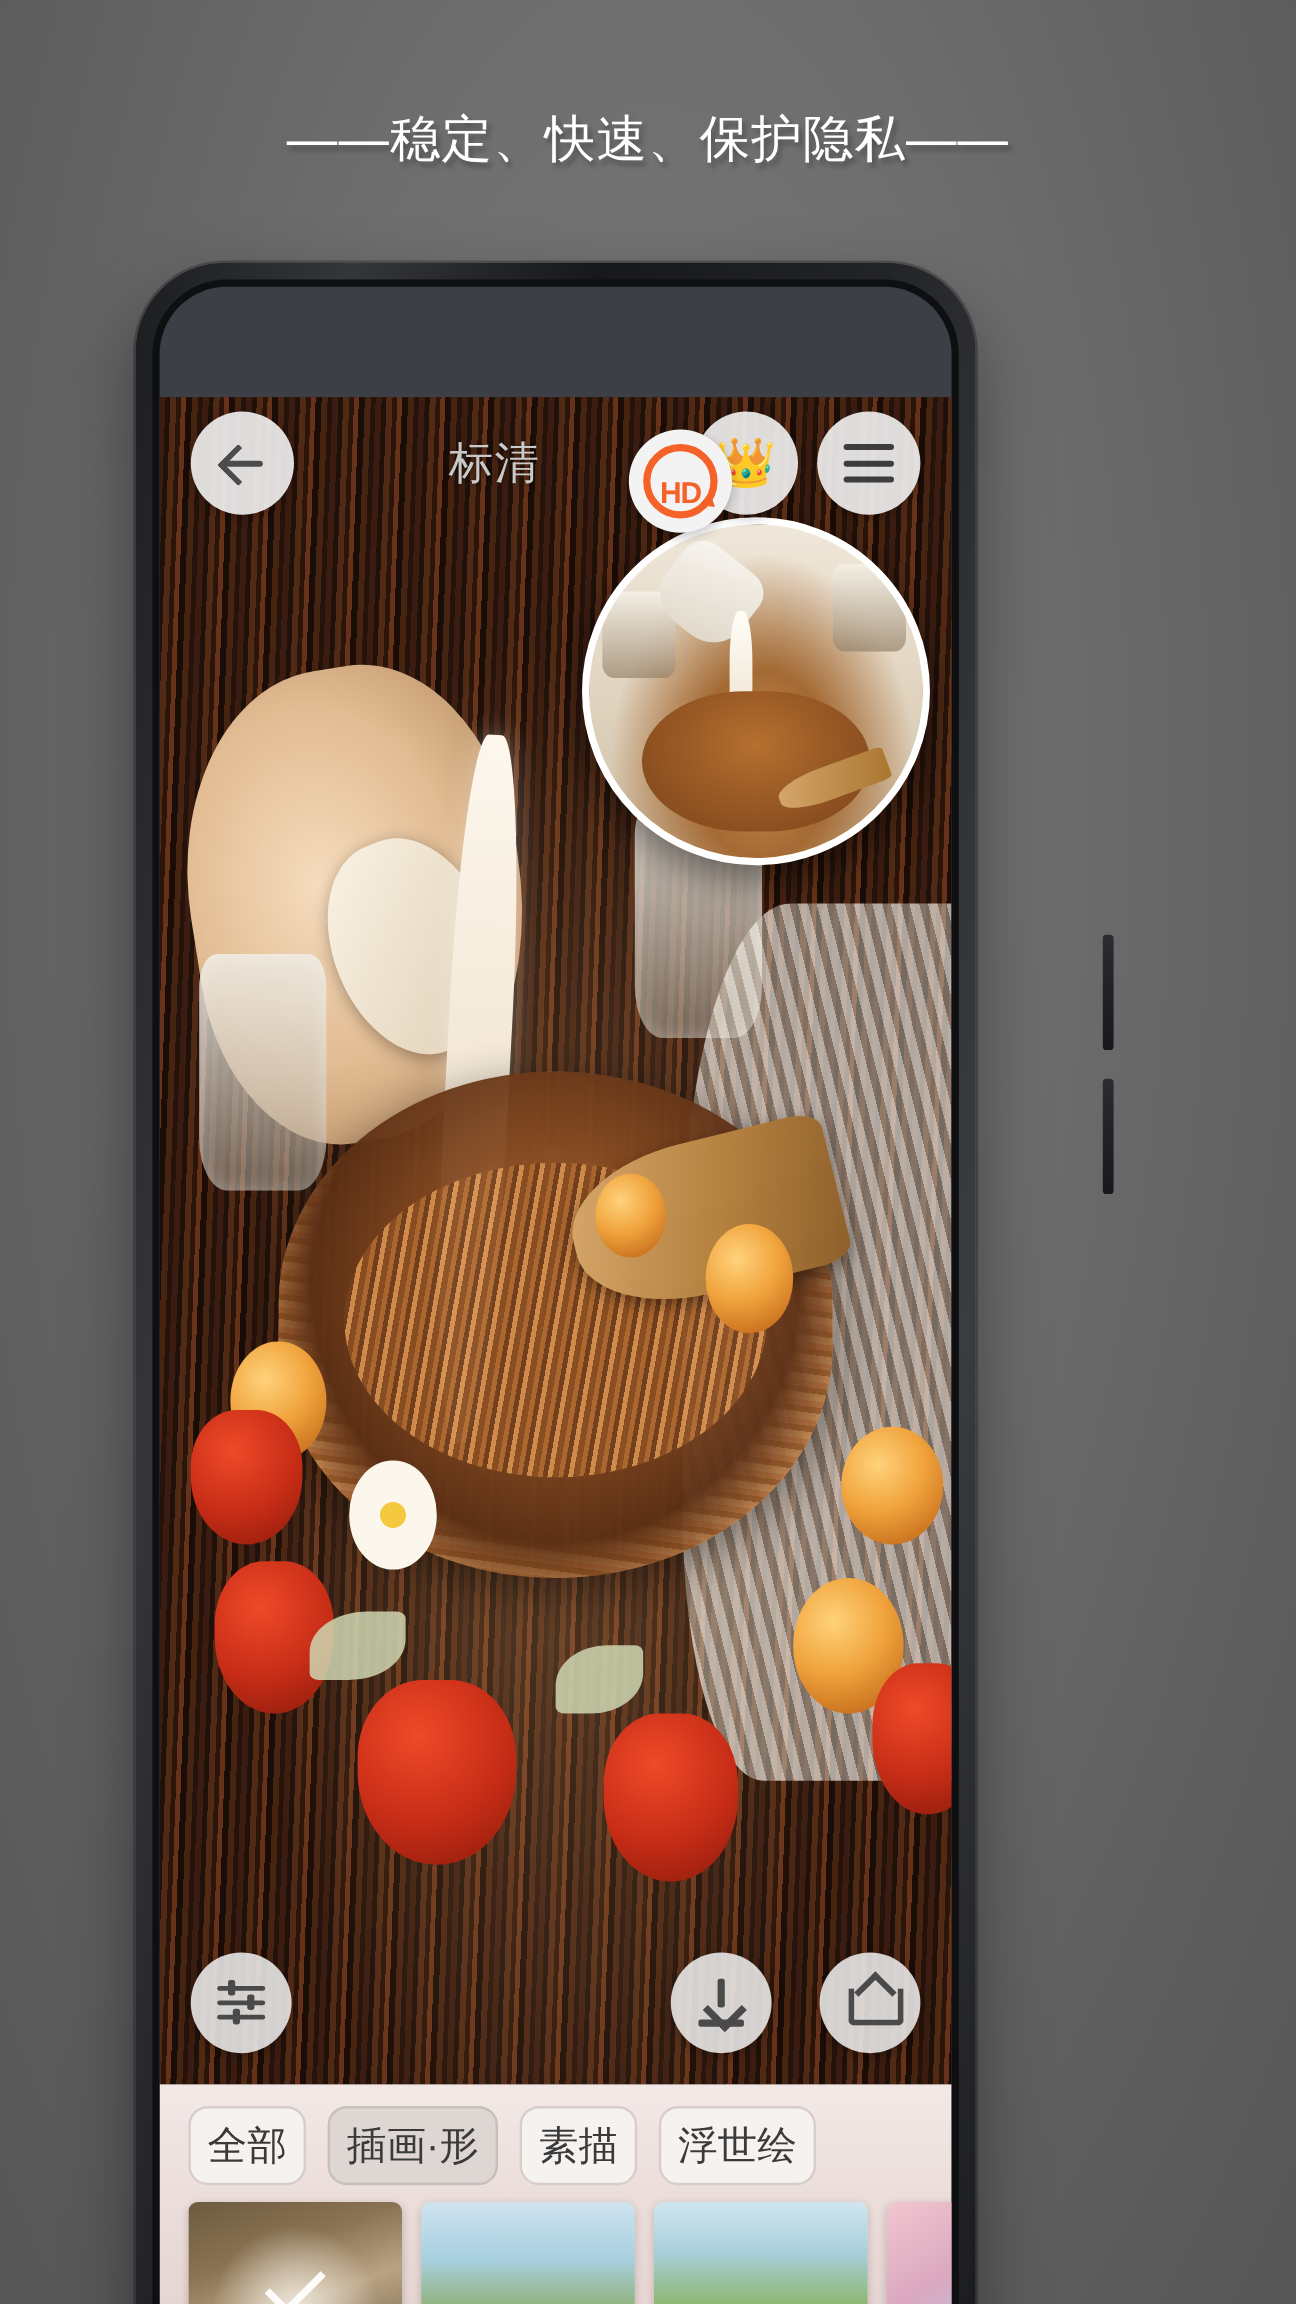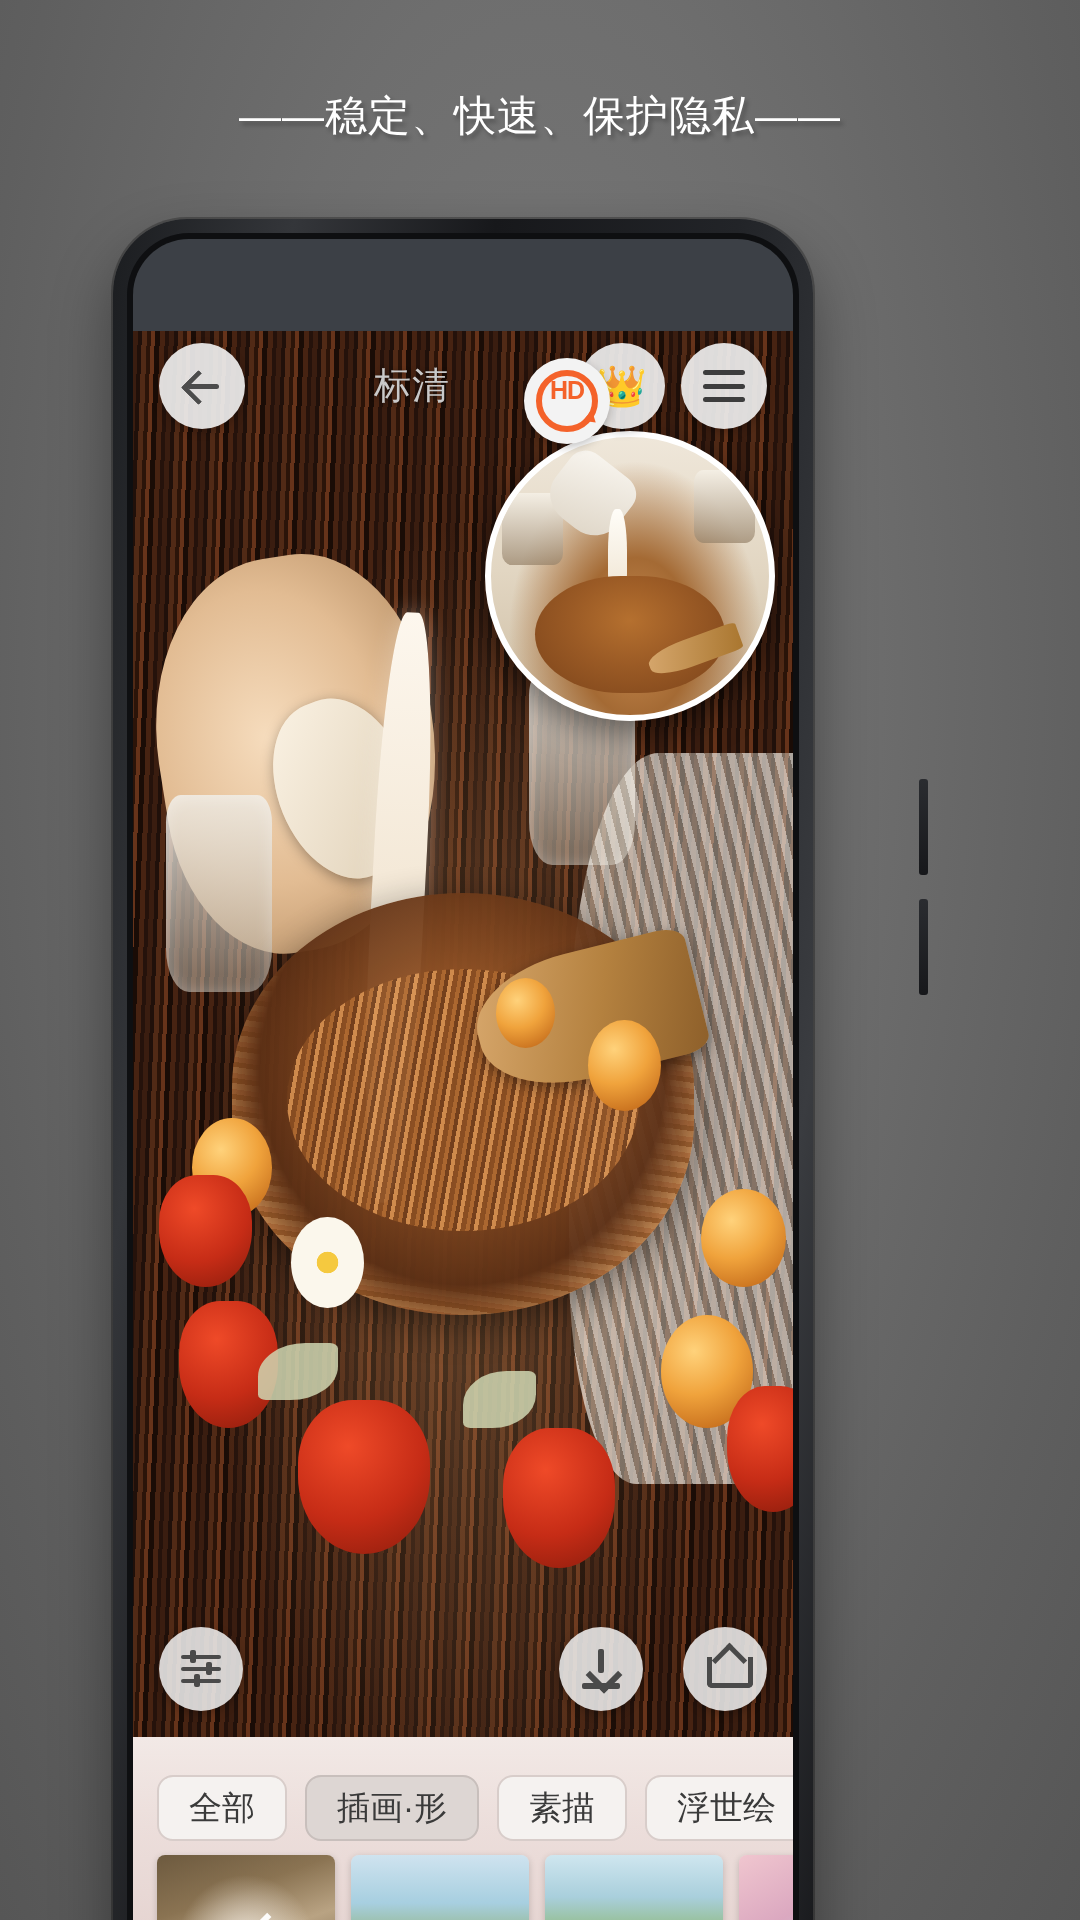--- a/index.html
+++ b/index.html
@@ -256,21 +256,21 @@
   .hd-badge{
     position:absolute; left:150px; top:-3px;
     width:86px;height:86px;border-radius:50%;
     background:#f3f3f3;
     display:flex;align-items:center;justify-content:center;
     box-shadow:0 3px 10px rgba(0,0,0,.25);
   }
   .hd-badge .ring{
     width:62px;height:62px;border-radius:50%;
     border:6px solid #f4622a;
-    display:flex;align-items:flex-start;justify-content:center;
+    display:flex;align-items:flex-end;justify-content:center;
     position:relative;
   }
   .hd-badge .ring:after{
     content:""; position:absolute; right:-5px; bottom:0px;
     width:0;height:0;border-left:11px solid #f4622a;
     border-top:7px solid transparent;border-bottom:7px solid transparent;
     transform:rotate(40deg);
   }
   .hd-badge .ring b{ font-size:25px; color:#f4622a; font-weight:bold; letter-spacing:-1px;}
   .right-btns{ display:flex; align-items:center; gap:16px; flex:0 0 auto; }
@@ -311,24 +311,24 @@
   .bottom-panel{
     position:absolute; bottom:0; left:0; width:100%; height:222px;
     background:linear-gradient(180deg,#f2e9e6 0%,#ecdedb 40%,#e4d2cf 100%);
     z-index:25; overflow:hidden;
   }
   .cat-row{
     display:flex; align-items:center; gap:18px;
     padding:18px 0 14px 24px;
   }
   .cat{
-    flex:0 0 auto; height:66px; padding:0 30px;
+    flex:0 0 auto; height:66px; padding:0 14px;
     background:#f5f2f0; border:2px solid #d8cdca; border-radius:16px;
     display:flex;align-items:center;justify-content:center;
-    font-size:33px; color:#3a3a3a; white-space:nowrap;margin-top:20px;
+    font-size:33px; color:#3a3a3a; white-space:nowrap;
   }
   .cat.active{ background:#ddd6d3; border-color:#c8bfbc; }
   .thumb-row{
     display:flex; gap:16px; padding-left:24px;
   }
   .thumb{
     flex:0 0 auto; width:178px; height:150px; border-radius:8px;
     position:relative; overflow:hidden;
     box-shadow:0 2px 7px rgba(0,0,0,.18);
   }

